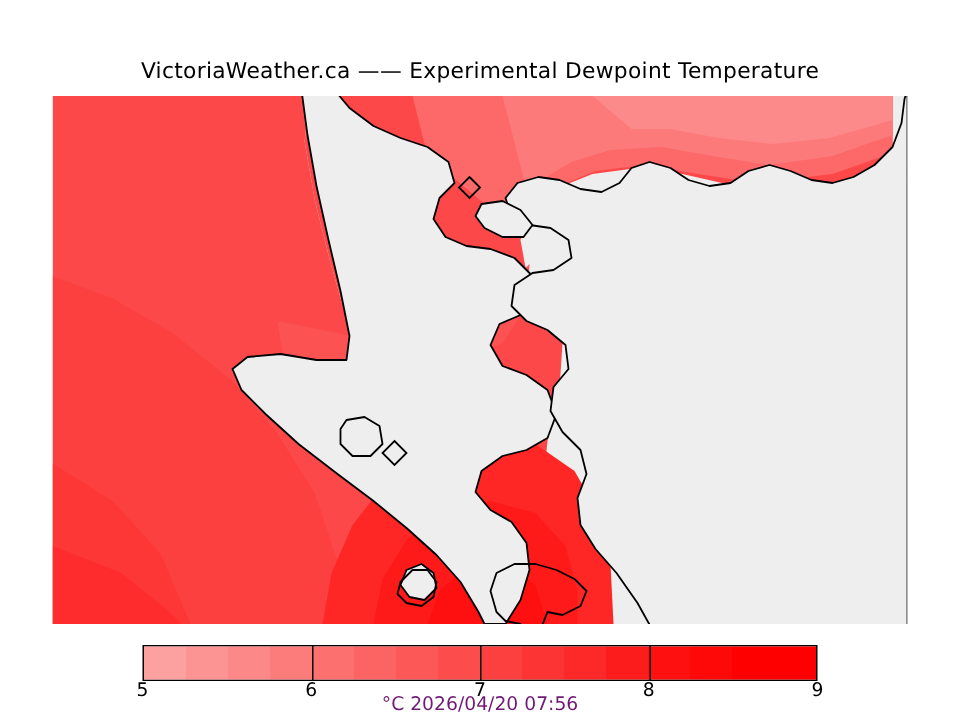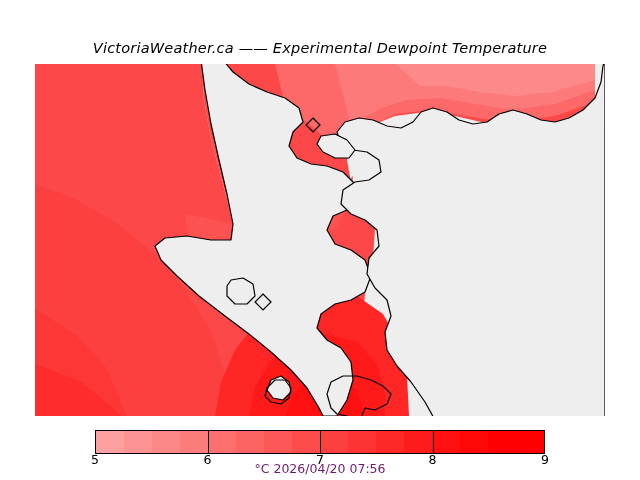--- a/index.html
+++ b/index.html
@@ -18,21 +18,20 @@
   #title {
     position: absolute;
     left: 0;
     top: 40px;
     width: 640px;
     text-align: center;
     font-size: 14.5px;
     color: #000000;
     letter-spacing: 0.2px;
     white-space: nowrap;
-    font-style: italic;
   }
 
   #map-frame {
     position: absolute;
     left: 35px;
     top: 64px;
     width: 570px;
     height: 352px;
     background: #eeeeee;
     overflow: hidden;

